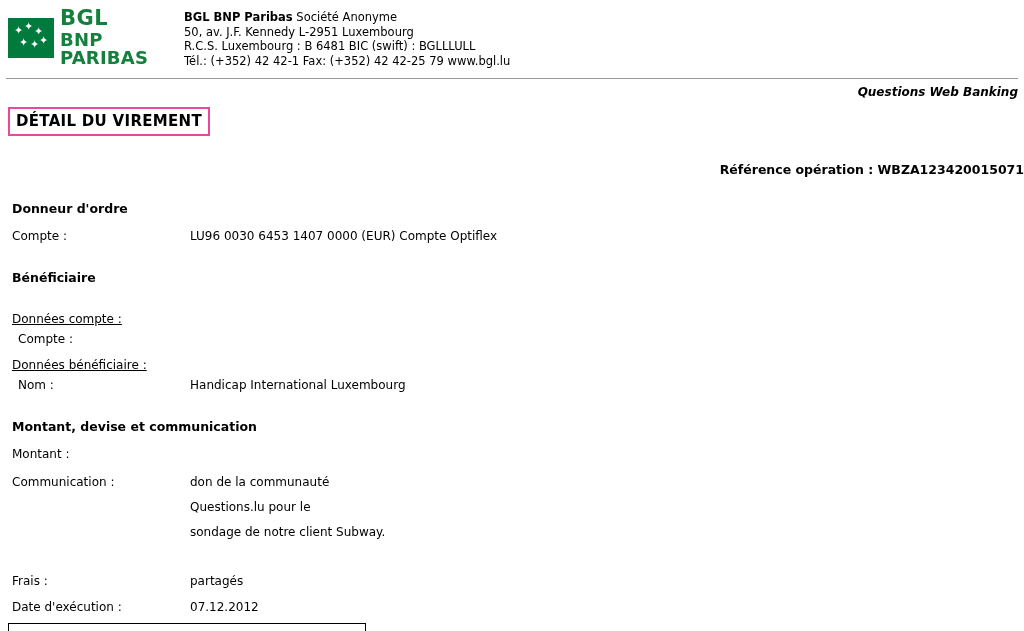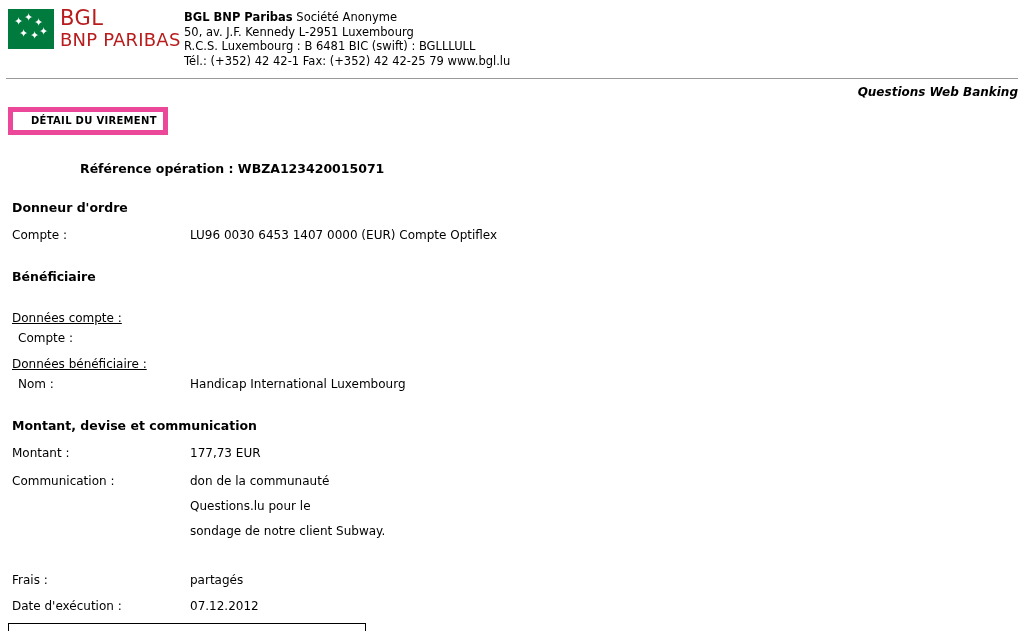--- a/index.html
+++ b/index.html
@@ -51,22 +51,22 @@
     line-height: 11px;
   }
   .logo-mark .s1 { left: 6px;  top: 7px; }
   .logo-mark .s2 { left: 16px; top: 3px; }
   .logo-mark .s3 { left: 26px; top: 8px; }
   .logo-mark .s4 { left: 11px; top: 19px; }
   .logo-mark .s5 { left: 22px; top: 21px; }
   .logo-mark .s6 { left: 31px; top: 17px; }
   .logo-text {
     font-family: "DejaVu Sans", "Liberation Sans", sans-serif;
-    font-weight: normal;
-    color: #b91c1c;
+    font-weight: bold;
+    color: #15803d;
     line-height: 1.0;
   }
   .logo-text .l1 {
     font-size: 21px;
     letter-spacing: 0.5px;
     display: block;
   }
   .logo-text .l2 {
     font-size: 18px;
     letter-spacing: 0.2px;
@@ -90,30 +90,30 @@
   .impression {
     text-align: right;
     font-style: italic;
     font-weight: bold;
     font-size: 12px;
     padding: 6px 6px 0 0;
   }
 
   .title-box {
     display: inline-block;
-    border: 5px solid #ec4899;
-    padding: 3px 6px 4px 18px;
-    font-weight: bold;
-    font-size: 10px;
+    border: 2px solid #ec4899;
+    padding: 3px 6px 4px 6px;
+    font-weight: bold;
+    font-size: 15px;
     letter-spacing: 0.3px;
     margin: 8px 0 0 8px;
   }
 
   .reference {
-    text-align: left;
+    text-align: right;
     font-weight: bold;
     font-size: 12.5px;
     margin-top: 26px;
     padding-left: 80px;
   }
 
   
   .section {
     padding-left: 12px;
   }
@@ -237,21 +237,20 @@
       <div class="value">Handicap International Luxembourg</div>
     </div>
   </div>
 
   
   <div class="section mt-sec">
     <div class="section-title">Montant, devise et communication</div>
 
     <div class="row mt-small">
       <div class="label">Montant :</div>
-      <div class="value">177,73 EUR</div>
     </div>
 
     <div class="comm-cont mt-tiny">
       <div class="label">Communication :</div>
       <div class="comm-lines">
         <div>don de la communauté</div>
         <div>Questions.lu pour le</div>
         <div>sondage de notre client Subway.</div>
       </div>
     </div>

